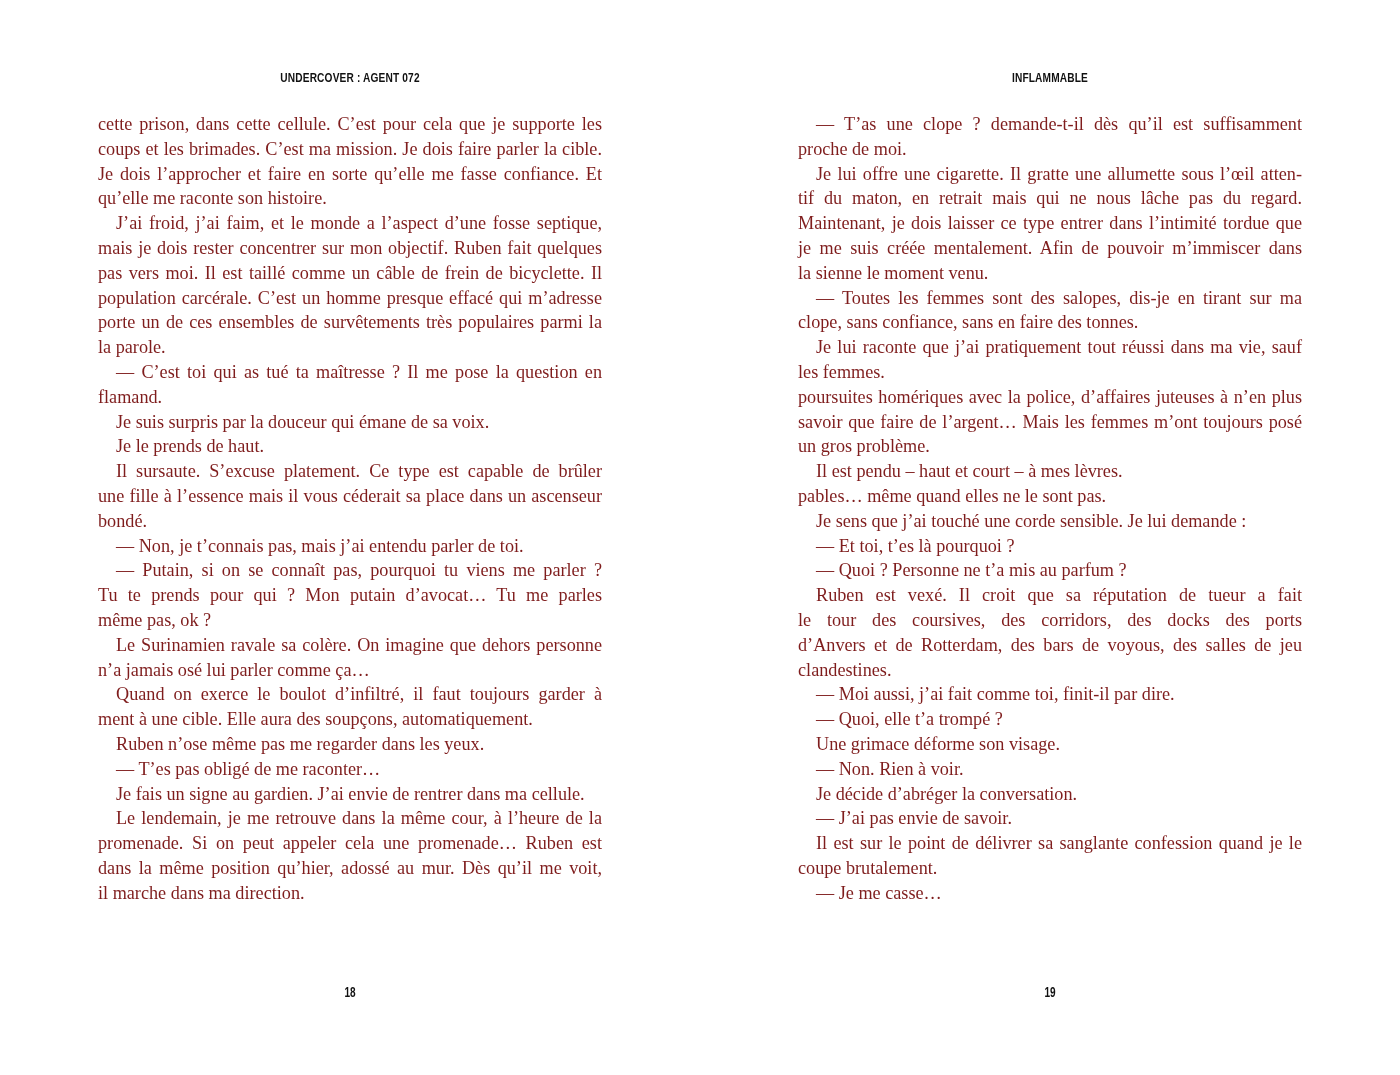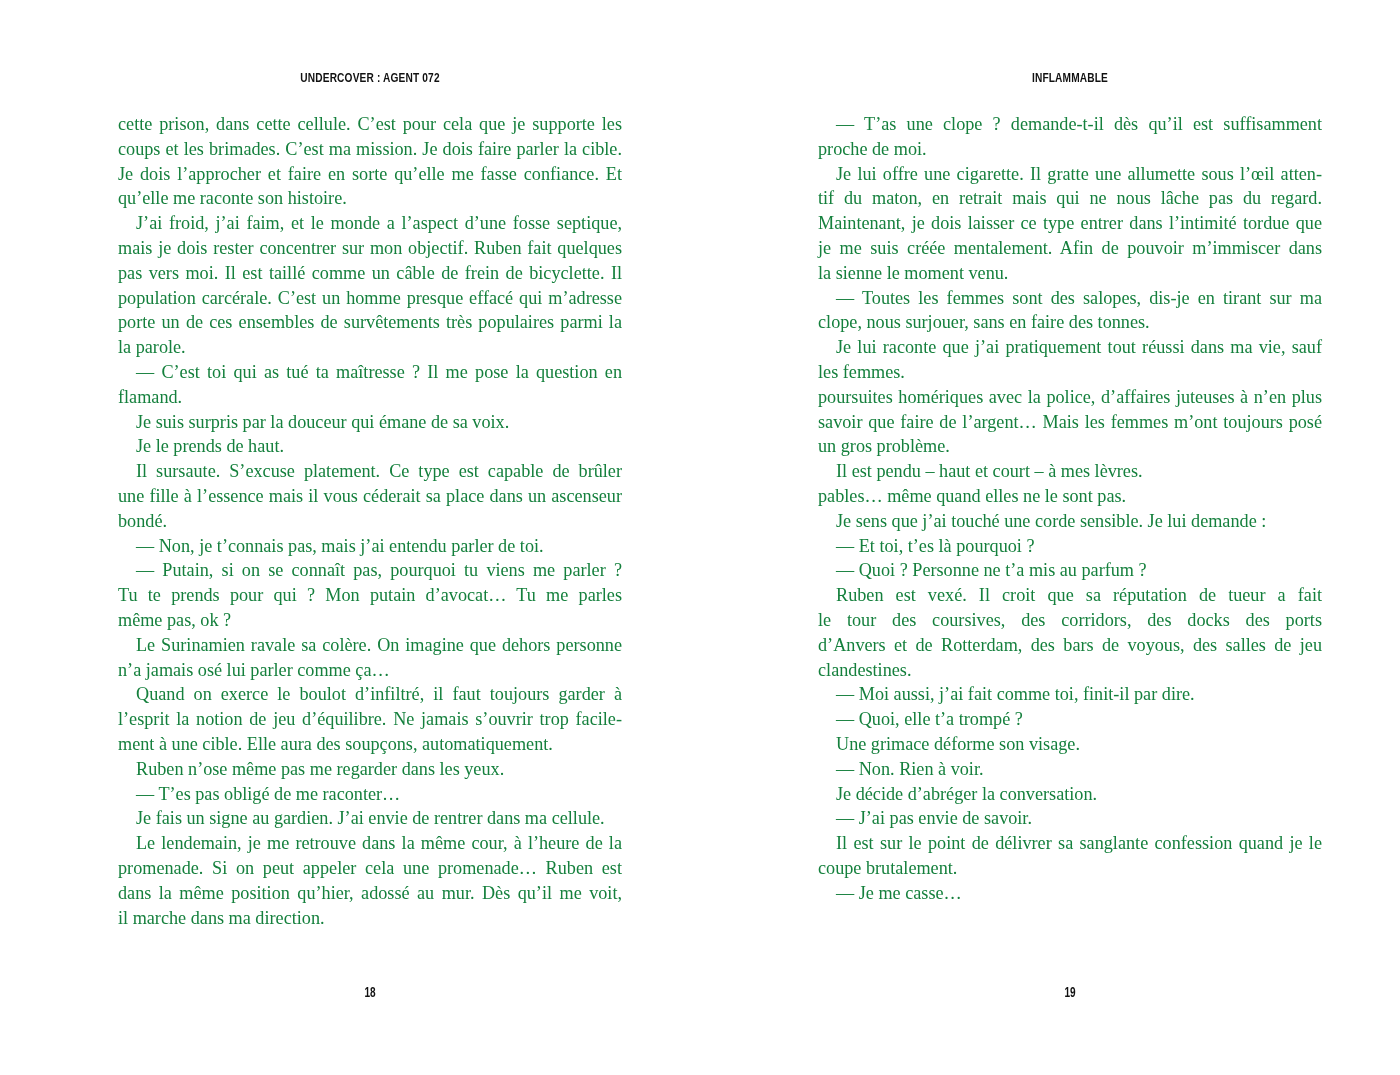--- a/index.html
+++ b/index.html
@@ -1,31 +1,31 @@
 <!DOCTYPE html>
 <html><head>
   <meta charset="utf-8">
   <style>
     html, body { margin: 0; padding: 0; background: #ffffff; }
     body { width: 1400px; height: 1075px; position: relative; overflow: hidden; }
-    .page { position: absolute; top: 0; width: 504px; height: 1075px; margin-left: 20px; }
+    .page { position: absolute; top: 0; width: 504px; height: 1075px; }
     .page.left { left: 98px; }
     .page.right { left: 798px; }
     .running-head {
       position: absolute; top: 70px; left: 0; width: 100%;
       text-align: center;
       font-family: "Liberation Sans", sans-serif;
       font-weight: bold; font-size: 13px;
       transform: scaleX(0.78); transform-origin: center;
       letter-spacing: 0.2px; color: #111;
     }
     .body-text {
       position: absolute; top: 112px; left: 0; width: 504px;
       font-family: "Liberation Serif", serif;
-      font-size: 18.2px; line-height: 24.8px; color: #15803d;
+      font-size: 18.2px; line-height: 24.8px; color: #7f1d1d;
     }
     .line {
       display: block; height: 24.8px; white-space: nowrap;
       text-align: justify; text-align-last: justify;
     }
     .line.last { text-align-last: left; }
     .line.indent { padding-left: 18px; }
     .folio {
       position: absolute; top: 984px; left: 0; width: 100%;
       text-align: center;
@@ -57,21 +57,20 @@
       <span class="line indent">Il sursaute. S’excuse platement. Ce type est capable de brûler</span>
       <span class="line">une fille à l’essence mais il vous céderait sa place dans un ascenseur</span>
       <span class="line last">bondé.</span>
       <span class="line indent last">— Non, je t’connais pas, mais j’ai entendu parler de toi.</span>
       <span class="line indent">— Putain, si on se connaît pas, pourquoi tu viens me parler ?</span>
       <span class="line">Tu te prends pour qui ? Mon putain d’avocat… Tu me parles</span>
       <span class="line last">même pas, ok ?</span>
       <span class="line indent">Le Surinamien ravale sa colère. On imagine que dehors personne</span>
       <span class="line last">n’a jamais osé lui parler comme ça…</span>
       <span class="line indent">Quand on exerce le boulot d’infiltré, il faut toujours garder à</span>
-      <span class="line">l’esprit la notion de jeu d’équilibre. Ne jamais s’ouvrir trop facile-</span>
       <span class="line last">ment à une cible. Elle aura des soupçons, automatiquement.</span>
       <span class="line indent last">Ruben n’ose même pas me regarder dans les yeux.</span>
       <span class="line indent last">— T’es pas obligé de me raconter…</span>
       <span class="line indent last">Je fais un signe au gardien. J’ai envie de rentrer dans ma cellule.</span>
       <span class="line indent">Le lendemain, je me retrouve dans la même cour, à l’heure de la</span>
       <span class="line">promenade. Si on peut appeler cela une promenade… Ruben est</span>
       <span class="line">dans la même position qu’hier, adossé au mur. Dès qu’il me voit,</span>
       <span class="line last">il marche dans ma direction.</span>
     </div>
   <div class="folio">18</div>
@@ -81,21 +80,21 @@
   <div class="running-head">INFLAMMABLE</div>
   <div class="body-text">
       <span class="line indent">— T’as une clope ? demande-t-il dès qu’il est suffisamment</span>
       <span class="line last">proche de moi.</span>
       <span class="line indent">Je lui offre une cigarette. Il gratte une allumette sous l’œil atten-</span>
       <span class="line">tif du maton, en retrait mais qui ne nous lâche pas du regard.</span>
       <span class="line">Maintenant, je dois laisser ce type entrer dans l’intimité tordue que</span>
       <span class="line">je me suis créée mentalement. Afin de pouvoir m’immiscer dans</span>
       <span class="line last">la sienne le moment venu.</span>
       <span class="line indent">— Toutes les femmes sont des salopes, dis-je en tirant sur ma</span>
-      <span class="line last">clope, nous surjouer, sans en faire des tonnes.</span>
+      <span class="line last">clope, sans confiance, sans en faire des tonnes.</span>
       <span class="line indent">Je lui raconte que j’ai pratiquement tout réussi dans ma vie, sauf</span>
       <span class="line last">les femmes.</span>
       <span class="line">poursuites homériques avec la police, d’affaires juteuses à n’en plus</span>
       <span class="line">savoir que faire de l’argent… Mais les femmes m’ont toujours posé</span>
       <span class="line last">un gros problème.</span>
       <span class="line indent last">Il est pendu – haut et court – à mes lèvres.</span>
       <span class="line last">pables… même quand elles ne le sont pas.</span>
       <span class="line indent last">Je sens que j’ai touché une corde sensible. Je lui demande :</span>
       <span class="line indent last">— Et toi, t’es là pourquoi ?</span>
       <span class="line indent last">— Quoi ? Personne ne t’a mis au parfum ?</span>

